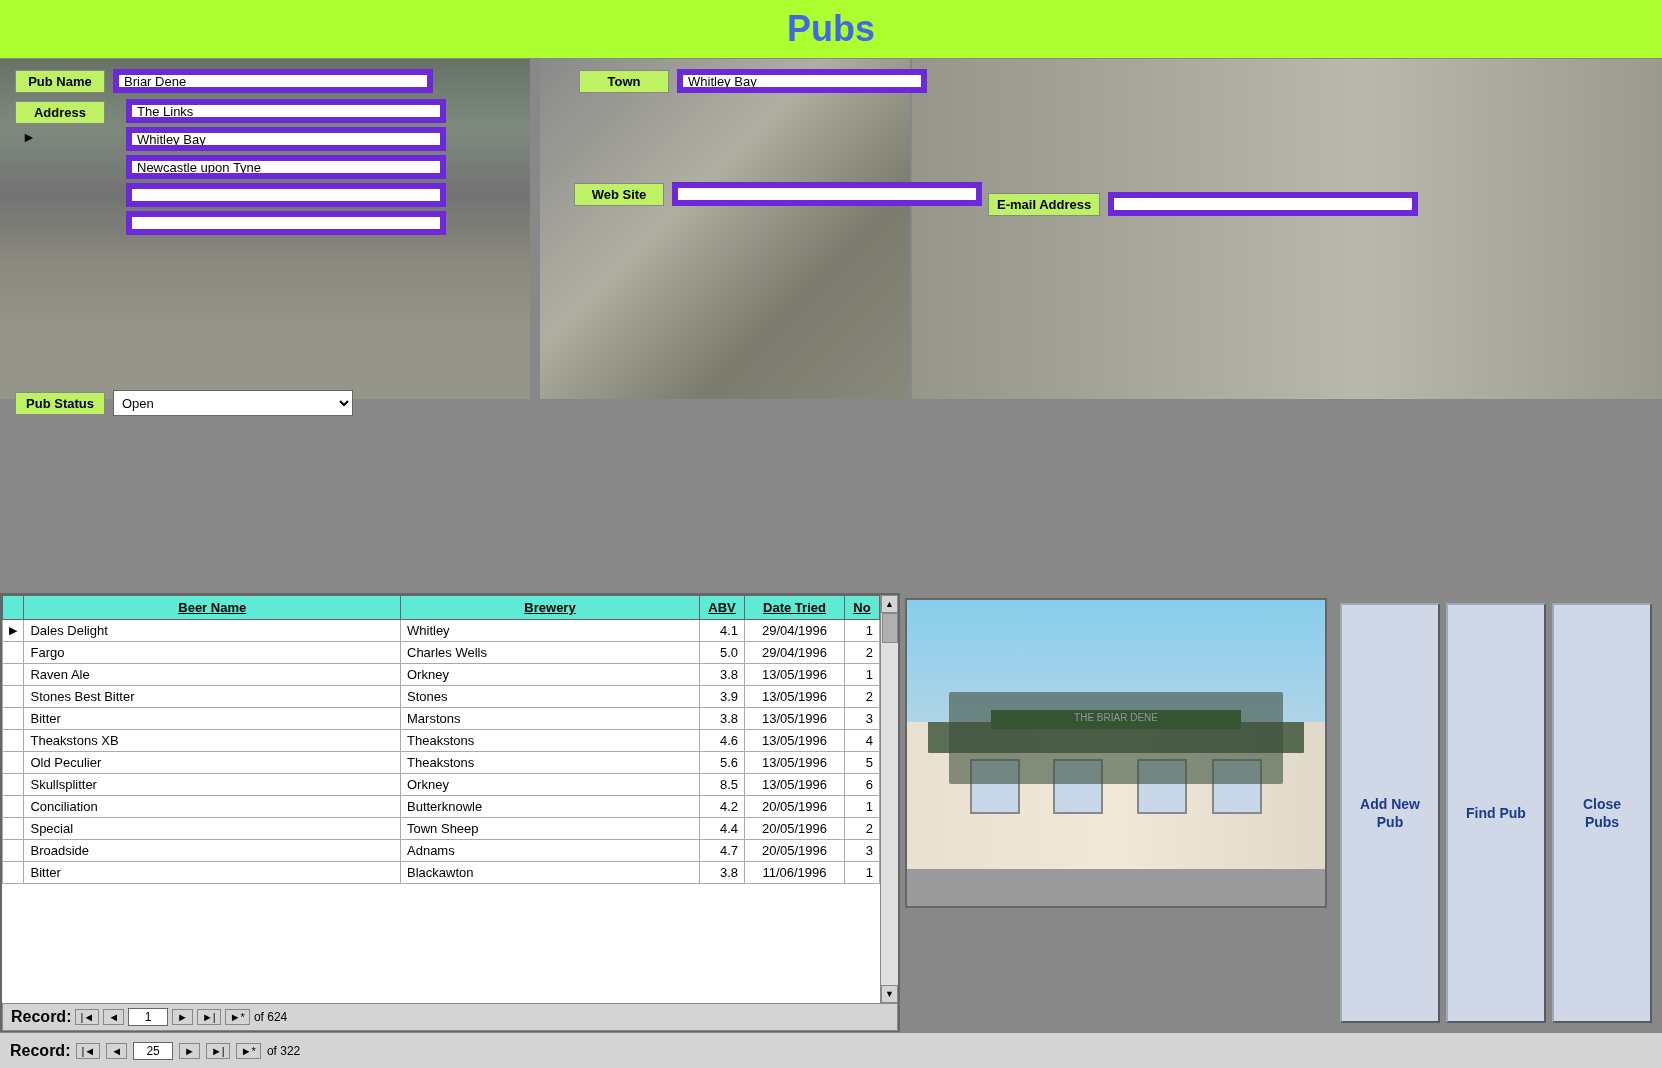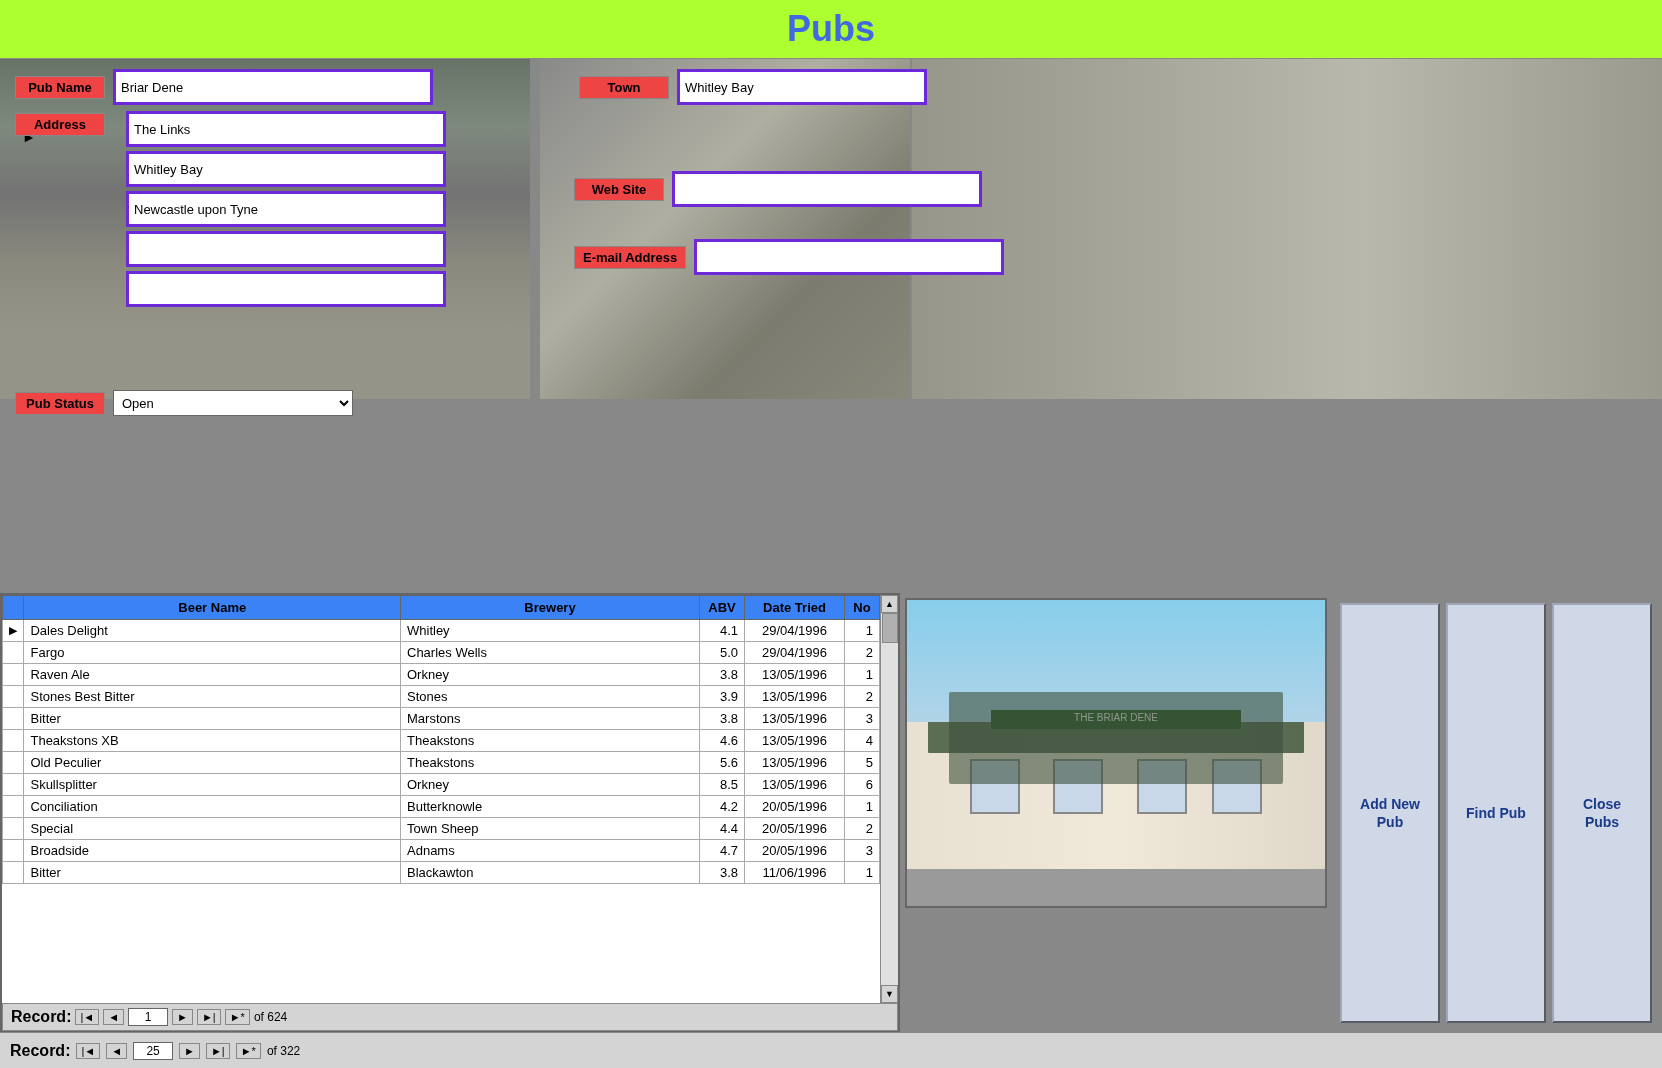--- a/index.html
+++ b/index.html
@@ -43,36 +43,36 @@
     }
 
     .form-row {
       display: flex;
       align-items: center;
       margin-bottom: 6px;
       gap: 8px;
     }
 
     .field-label {
-      background: #ef4444;
+      background: #bef264;
       border: 1px solid #888;
       padding: 3px 8px;
       font-weight: bold;
       font-size: 13px;
       white-space: nowrap;
       min-width: 90px;
       text-align: center;
     }
 
     .field-input {
       background: white;
-      border: 3px solid #6d28d9;
+      border: 6px solid #6d28d9;
       padding: 3px 5px;
       font-size: 13px;
-      height: 36px;
+      height: 24px;
     }
 
     .field-input-wide {
       width: 320px;
     }
 
     .field-input-town {
       width: 250px;
     }
 
@@ -120,26 +120,27 @@
       height: 440px;
       display: flex;
     }
 
     .beer-table {
       width: 100%;
       border-collapse: collapse;
     }
 
     .beer-table th {
-      background: #3b82f6;
+      background: #5eead4;
       border: 1px solid #666;
       padding: 4px 8px;
       text-align: center;
       font-weight: bold;
       font-size: 13px;
+      text-decoration: underline;
     }
 
     .beer-table td {
       border: 1px solid #aaa;
       padding: 3px 6px;
       font-size: 13px;
     }
 
     .beer-table td.abv { text-align: right; }
     .beer-table td.no { text-align: right; }
@@ -354,21 +355,21 @@
         <span class="field-label" style="margin-top: 2px;">Address</span>
         <div class="address-inputs">
           <input class="field-input field-input-wide" type="text" value="The Links" style="">
           <input class="field-input field-input-wide" type="text" value="Whitley Bay" style="">
           <input class="field-input field-input-wide" type="text" value="Newcastle upon Tyne" style="">
           <input class="field-input field-input-wide" type="text" value="" style="">
           <input class="field-input field-input-wide" type="text" value="" style="">
         </div>
       </div>
 
-      <div style="margin-left: 120px; display: flex; flex-direction: column; gap: 6px; margin-top: 60px;">
+      <div style="margin-left: 120px; display: flex; flex-direction: row; gap: 6px; margin-top: 60px;">
         <div class="form-row">
           <span class="field-label">Web Site</span>
           <input class="field-input" type="text" value="" style="width: 310px;">
         </div>
         <div class="form-row" style="margin-top: 20px;">
           <span class="field-label">E-mail Address</span>
           <input class="field-input" type="text" value="" style="width: 310px;">
         </div>
       </div>
     </div>

